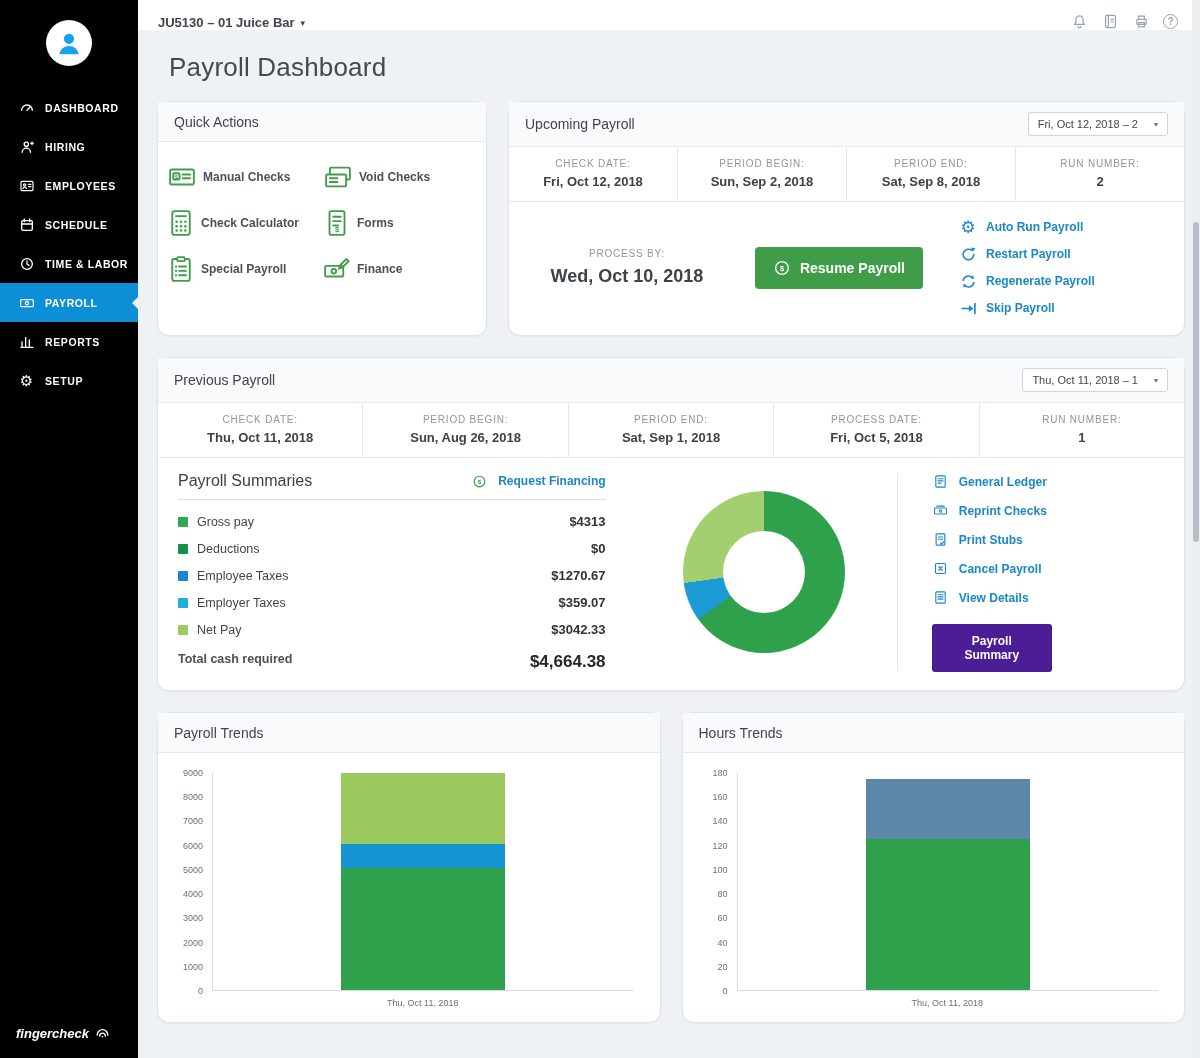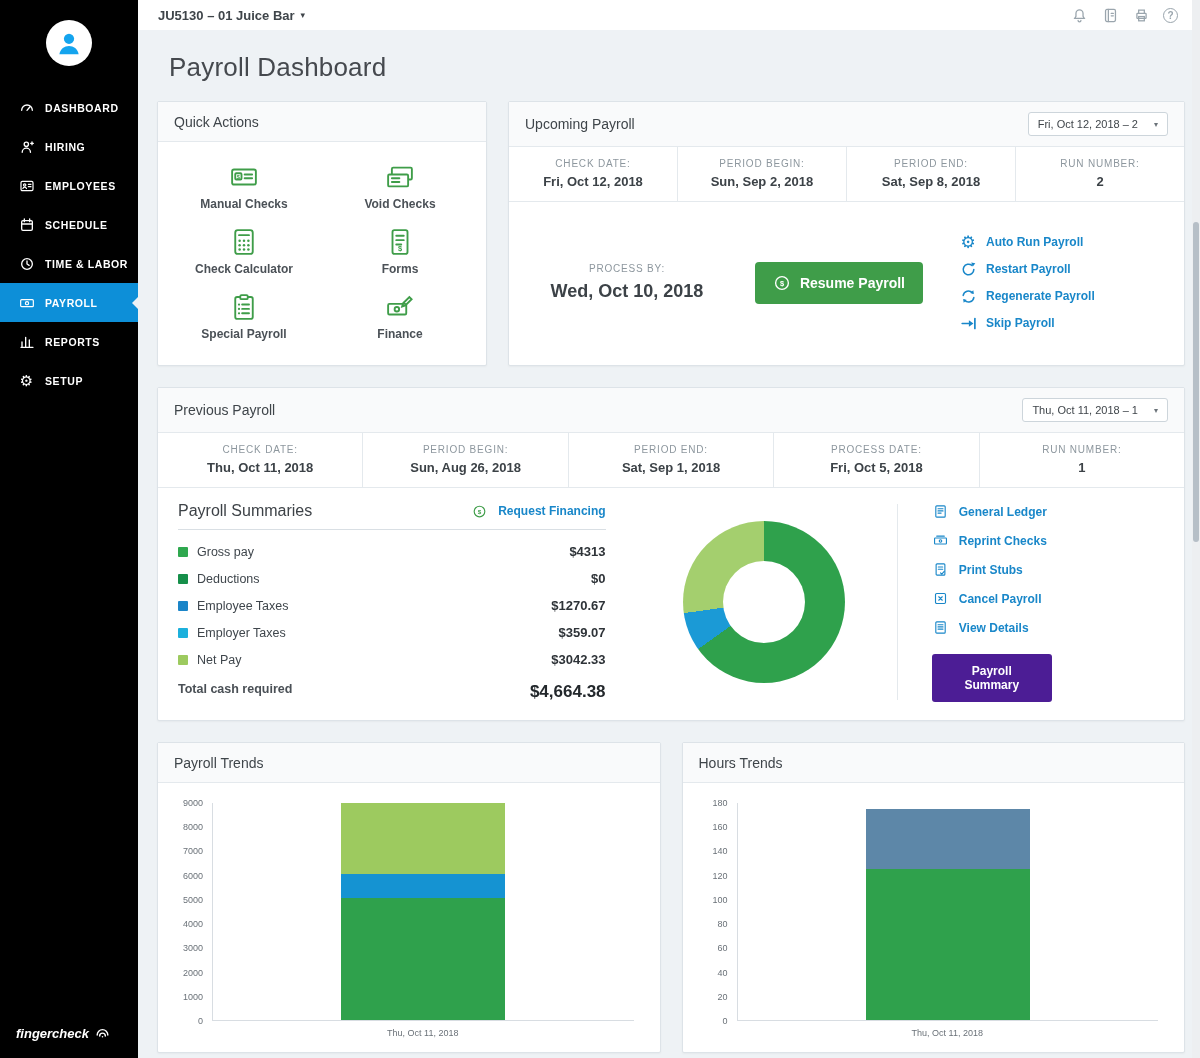--- a/index.html
+++ b/index.html
@@ -13,39 +13,39 @@
   .nav-item{position:relative;display:flex;align-items:center;gap:10px;height:39px;padding-left:18px;color:#fff;cursor:pointer}
   .nav-item.active{background:#0d8fd8}
   .nav-item.active::after{content:"";position:absolute;right:0;top:50%;transform:translateY(-50%);border-top:6px solid transparent;border-bottom:6px solid transparent;border-right:6px solid #eef2f5}
   .nav-icon{width:17px;height:17px;display:flex;align-items:center;justify-content:center;flex-shrink:0}
   .nav-label{font-size:10.5px;font-weight:bold;letter-spacing:.6px;white-space:nowrap}
   .logo{margin-top:auto;padding:0 0 16px 16px;color:#fff;display:flex;align-items:center;gap:5px}
   .logo-text{font-style:italic;font-size:13px;font-weight:bold}
 
   
   .main{flex:1;display:flex;flex-direction:column;min-width:0}
-  .topbar{height:30px;background:#fff;display:flex;align-items:center;justify-content:space-between;padding:0 22px 0 20px;flex-shrink:0}
+  .topbar{height:30px;background:#fff;display:flex;align-items:flex-end;justify-content:space-between;padding:0 22px 0 20px;flex-shrink:0}
   .company{font-size:13px;font-weight:bold;color:#3f454a;display:flex;align-items:center;gap:6px;cursor:pointer}
   .caret{font-size:9px;color:#3f454a}
   .top-icons{display:flex;gap:13px;align-items:center}
   .icon-btn{width:18px;height:18px;display:flex;align-items:center;justify-content:center;cursor:pointer;color:#9aa5ad}
   .help-circle{width:15px;height:15px;border:1.6px solid #9aa5ad;border-radius:50%;font-size:10px;font-weight:bold;color:#9aa5ad;display:flex;align-items:center;justify-content:center}
 
   .content{flex:1;padding:6px 15px 0 19px;overflow:hidden}
   h1{font-size:26px;font-weight:500;color:#45494e;margin:16px 12px 18px;letter-spacing:.2px}
 
-  .card{background:#fff;border:1px solid #dde3e8;border-radius:2px;box-shadow:0 1px 2px rgba(0,0,0,.04)}
+  .card{background:#fff;border:1px solid #dde3e8;border-radius:12px;box-shadow:0 1px 2px rgba(0,0,0,.04)}
   .card-h{display:flex;align-items:center;justify-content:space-between;padding:10px 16px;border-bottom:1px solid #e4e9ed;background:#f9fafb;font-size:14px;color:#3f454a;min-height:40px}
 
   .row1{display:flex;gap:21px;margin-bottom:21px}
   .qa{width:330px;flex-shrink:0}
   .up{flex:1;display:flex;flex-direction:column}
 
   .qa-grid{display:grid;grid-template-columns:1fr 1fr;padding:12px 8px 16px}
-  .qa-item{display:flex;flex-direction:column;align-items:center;gap:5px;padding:8px 0;cursor:pointer}
+  .qa-item{display:flex;align-items:center;gap:5px;padding:8px 0;cursor:pointer}
   .qa-label{font-size:12px;font-weight:bold;color:#4b5157}
 
   .dropdown{background:#fff;border:1px solid #cdd5db;border-radius:3px;font-size:11px;color:#3f454a;padding:5px 9px;display:flex;align-items:center;gap:16px;cursor:pointer}
   .dd-caret{font-size:8px;color:#6b7379}
 
   .fields{display:flex;border-bottom:1px solid #e4e9ed}
   .fcell{flex:1;text-align:center;padding:11px 4px 12px;border-right:1px solid #e4e9ed}
   .fcell:last-child{border-right:none}
   .flabel{font-size:10px;color:#8d979e;letter-spacing:.8px;margin-bottom:5px}
   .fvalue{font-size:13px;font-weight:bold;color:#3c4247}

